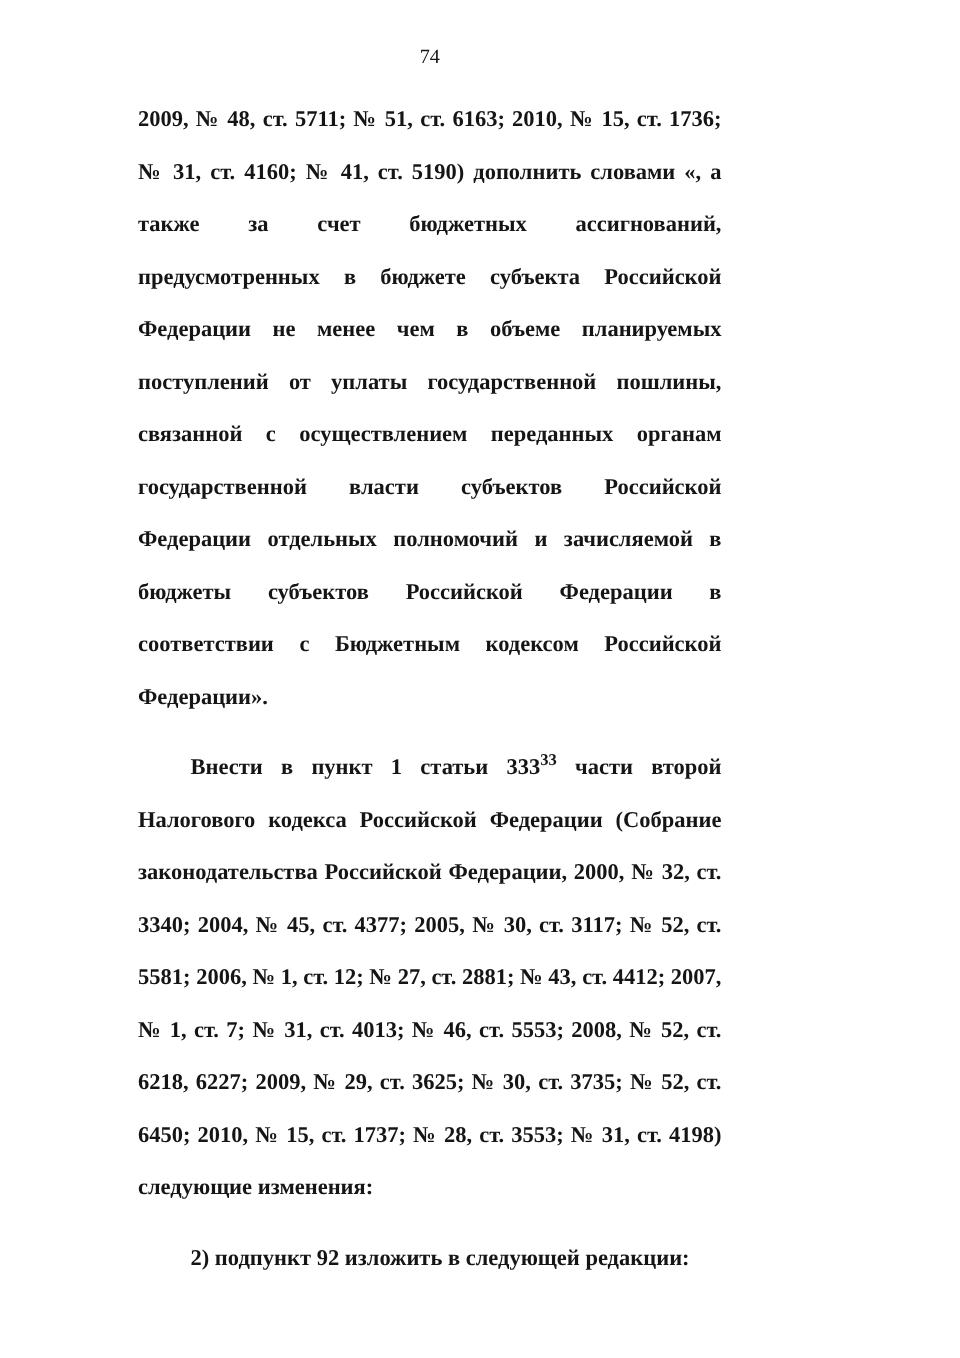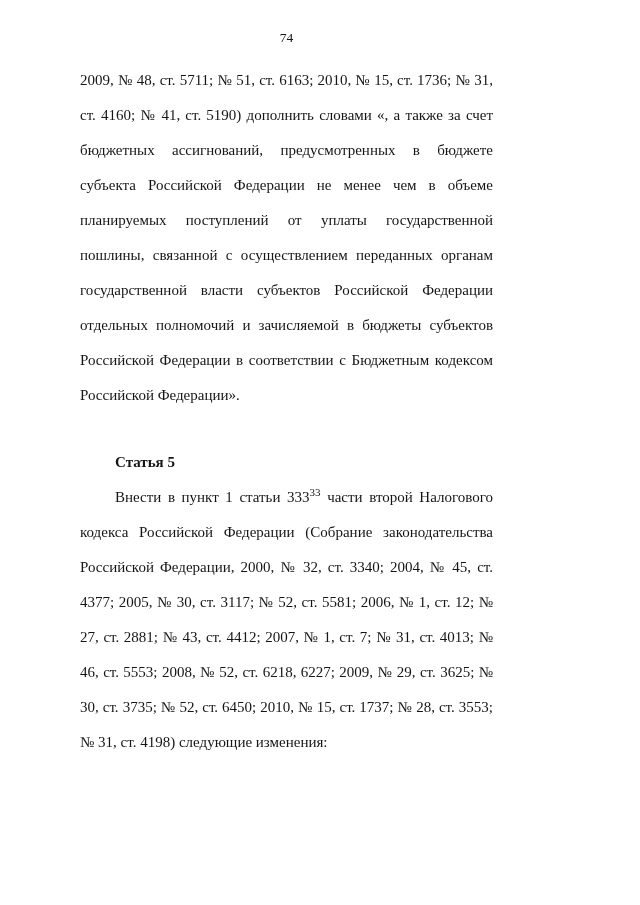--- a/index.html
+++ b/index.html
@@ -20,22 +20,23 @@
     padding: 30px 75px 0 80px;
     overflow: hidden;
   }
   .page-number {
     text-align: center;
     font-size: 13.5px;
     line-height: 16px;
     margin: 0 0 17px 0;
   }
   .para {
-    margin: 0;
+    margin: 12px;
     text-align: justify;
+    font-weight: bold;
   }
   .indented {
     text-indent: 35px;
   }
   .article-heading {
     margin: 32px 0 0 0;
     font-size: 15px;
     font-weight: bold;
     line-height: 35px;
     text-indent: 35px;
@@ -51,21 +52,21 @@
 <body>
 
 <div class="page">
 
   <div class="page-number">74</div>
 
   <div>
 
     <p class="para">2009, № 48, ст. 5711; № 51, ст. 6163; 2010, № 15, ст. 1736; № 31, ст. 4160; № 41, ст. 5190) дополнить словами «, а также за счет бюджетных ассигнований, предусмотренных в бюджете субъекта Российской Федерации не менее чем в объеме планируемых поступлений от уплаты государственной пошлины, связанной с осуществлением переданных органам государственной власти субъектов Российской Федерации отдельных полномочий и зачисляемой в бюджеты субъектов Российской Федерации в соответствии с Бюджетным кодексом Российской Федерации».</p>
 
-    <h2 class="article-heading">Статья 5</h2>
 
     <p class="para indented"><span>Внести в пункт 1 статьи 333</span><sup class="sup">33</sup><span> части второй Налогового кодекса Российской Федерации (Собрание законодательства Российской Федерации, 2000, № 32, ст. 3340; 2004, № 45, ст. 4377; 2005, № 30, ст. 3117; № 52, ст. 5581; 2006, № 1, ст. 12; № 27, ст. 2881; № 43, ст. 4412; 2007, № 1, ст. 7; № 31, ст. 4013; № 46, ст. 5553; 2008, № 52, ст. 6218, 6227; 2009, № 29, ст. 3625; № 30, ст. 3735; № 52, ст. 6450; 2010, № 15, ст. 1737; № 28, ст. 3553; № 31, ст. 4198) следующие изменения:</span></p>
 
 
+    <p class="para indented">2) подпункт 92 изложить в следующей редакции:</p>
 
   </div>
 
 </div>
 
 </body></html>

